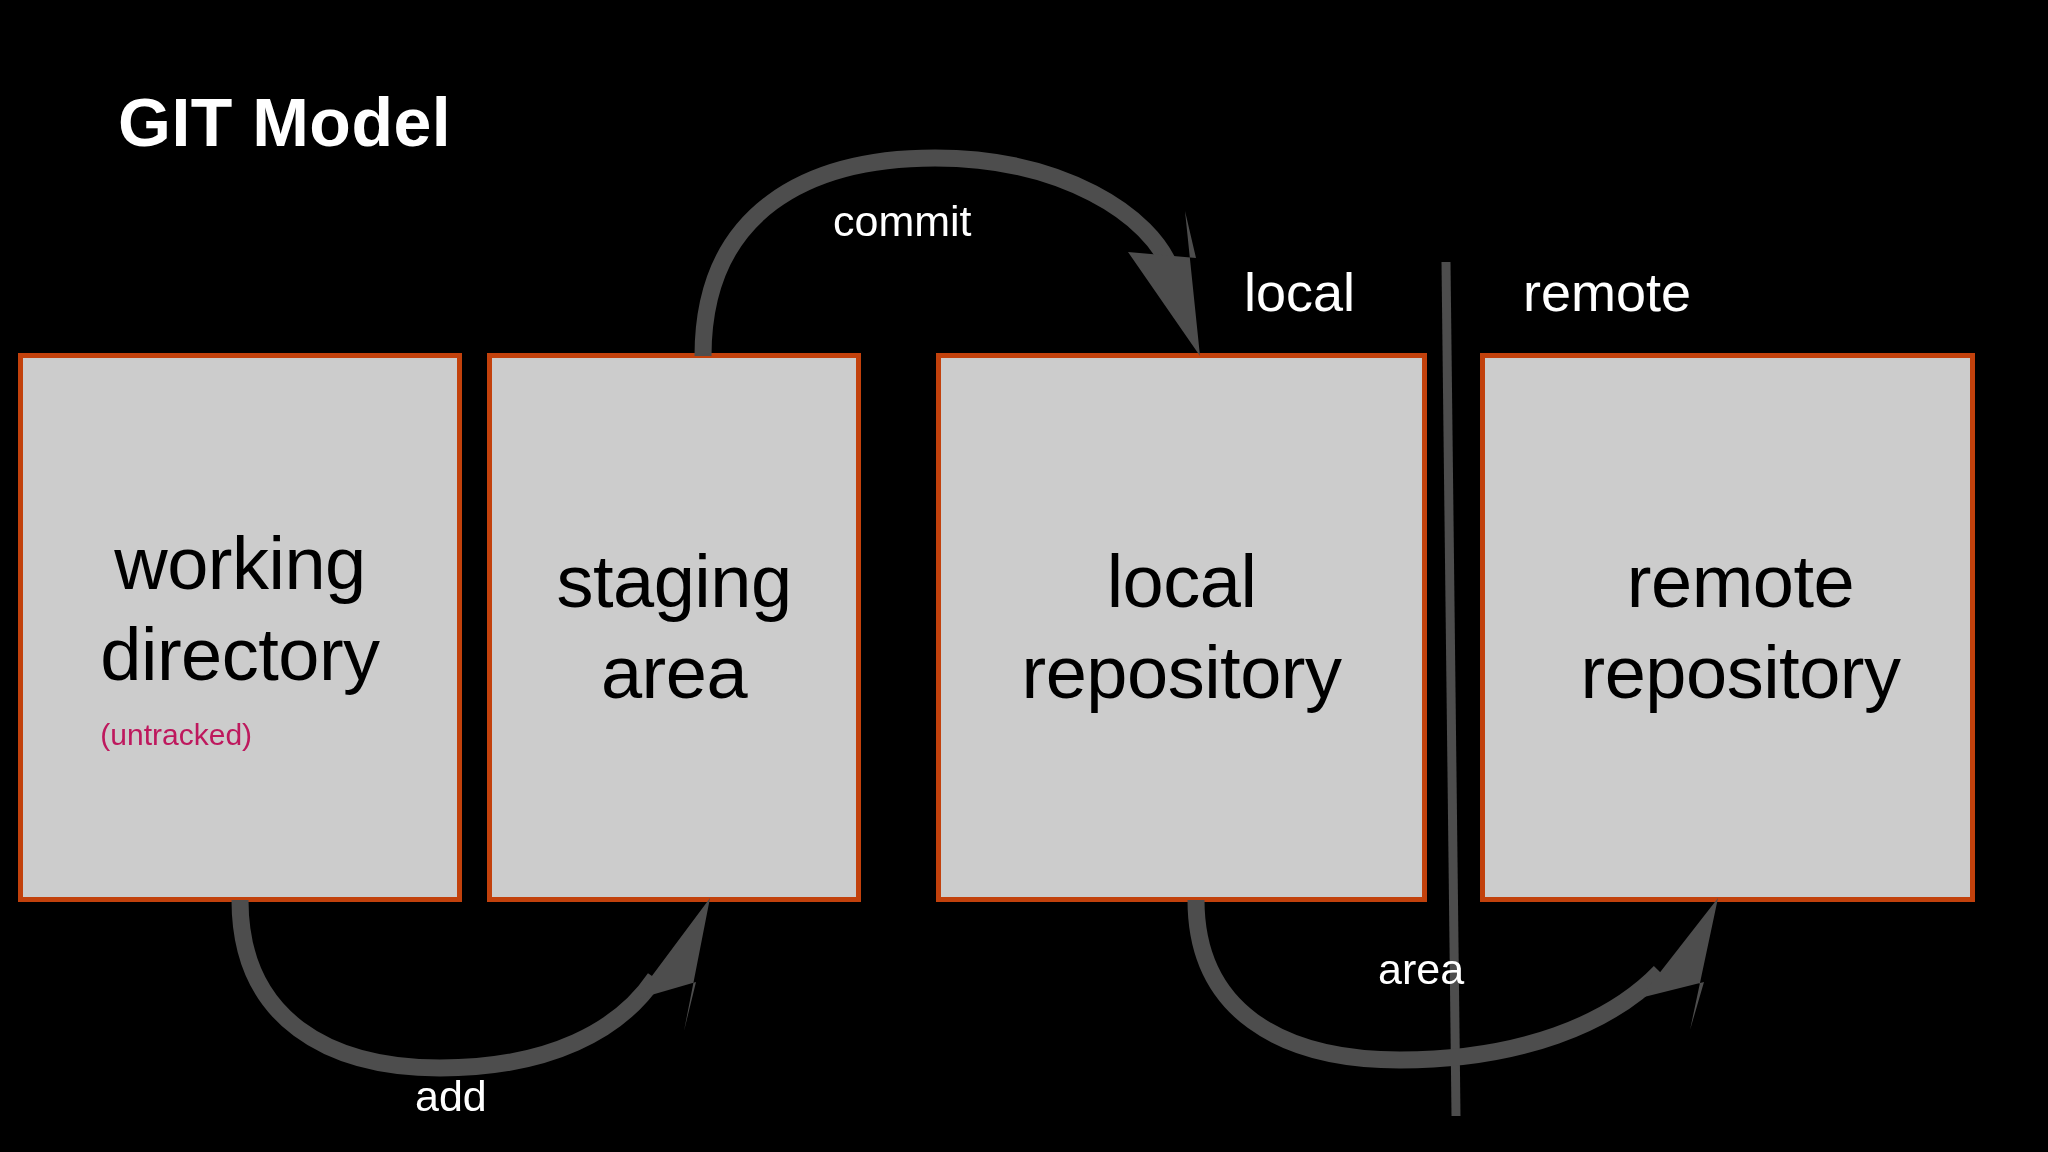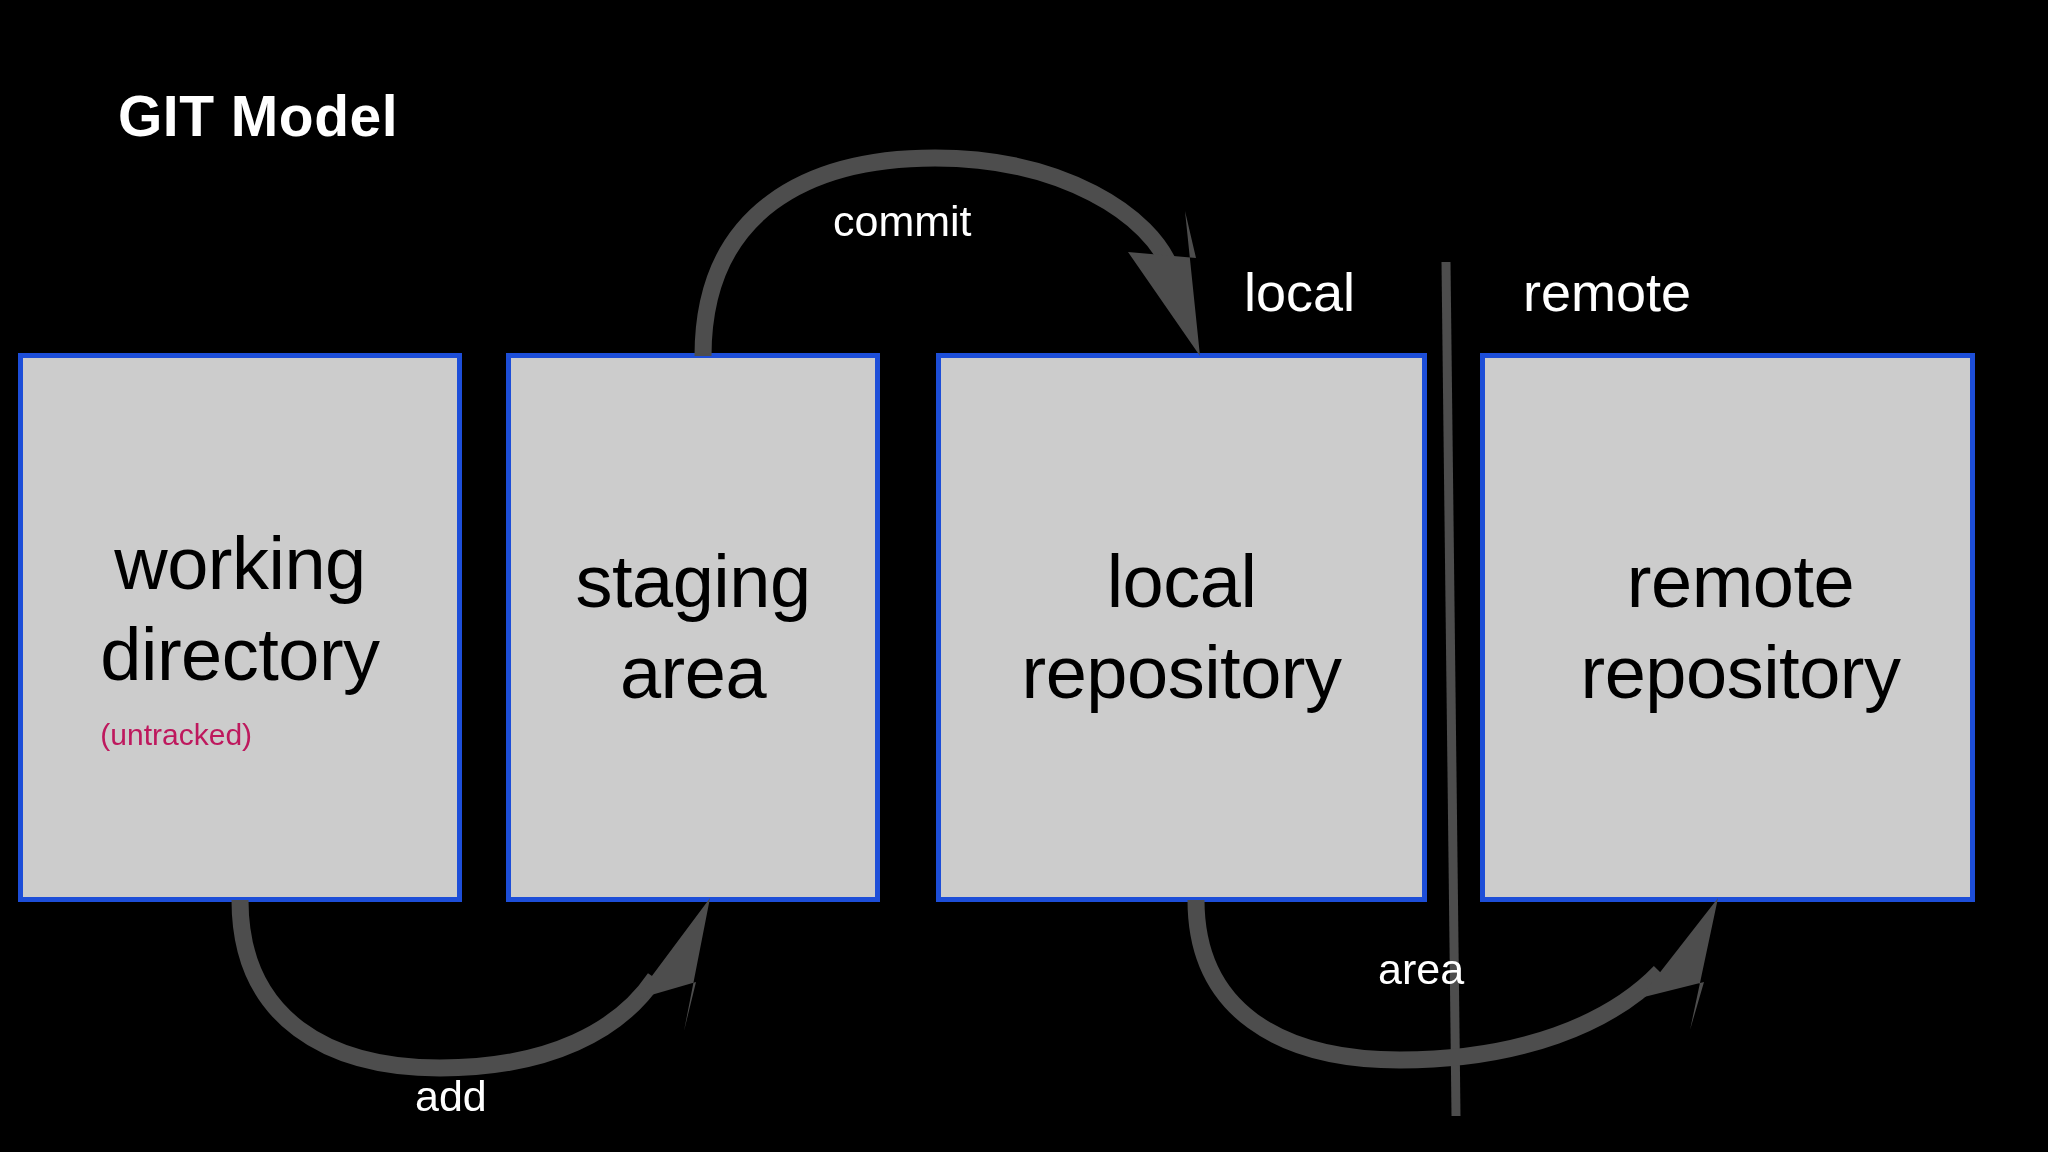--- a/index.html
+++ b/index.html
@@ -14,35 +14,35 @@
     background: #000000;
     overflow: hidden;
     font-family: "Liberation Sans", sans-serif;
   }
 
   
   #title {
     position: absolute;
     left: 118px;
     top: 88px;
-    font-size: 57px;
+    font-size: 68px;
     font-weight: bold;
     color: #ffffff;
     letter-spacing: 0.5px;
     line-height: 1;
     white-space: nowrap;
   }
 
   
   .node-box {
     position: absolute;
     top: 353px;
     height: 549px;
     background: #cccccc;
-    border: 5px solid #1d4ed8;
+    border: 5px solid #c2410c;
     box-sizing: border-box;
     display: flex;
     flex-direction: column;
     align-items: center;
     justify-content: center;
   }
   .node-label {
     color: #000000;
     font-size: 74px;
     line-height: 1.22;
@@ -52,21 +52,21 @@
   }
   .node-sub {
     color: #be185d;
     font-size: 30px;
     line-height: 1;
     text-align: left;
     margin-top: 20px;
   }
 
   #box-working   { left: 18px;   width: 444px; }
-  #box-staging   { left: 506px;  width: 374px; }
+  #box-staging   { left: 487px;  width: 374px; }
   #box-localrepo { left: 936px;  width: 491px; }
   #box-remote    { left: 1480px; width: 495px; padding-left: 26px; }
 
   
   #box-working .stack { margin-top: 14px; }
 
   
   .zone-label {
     position: absolute;
     color: #ffffff;

